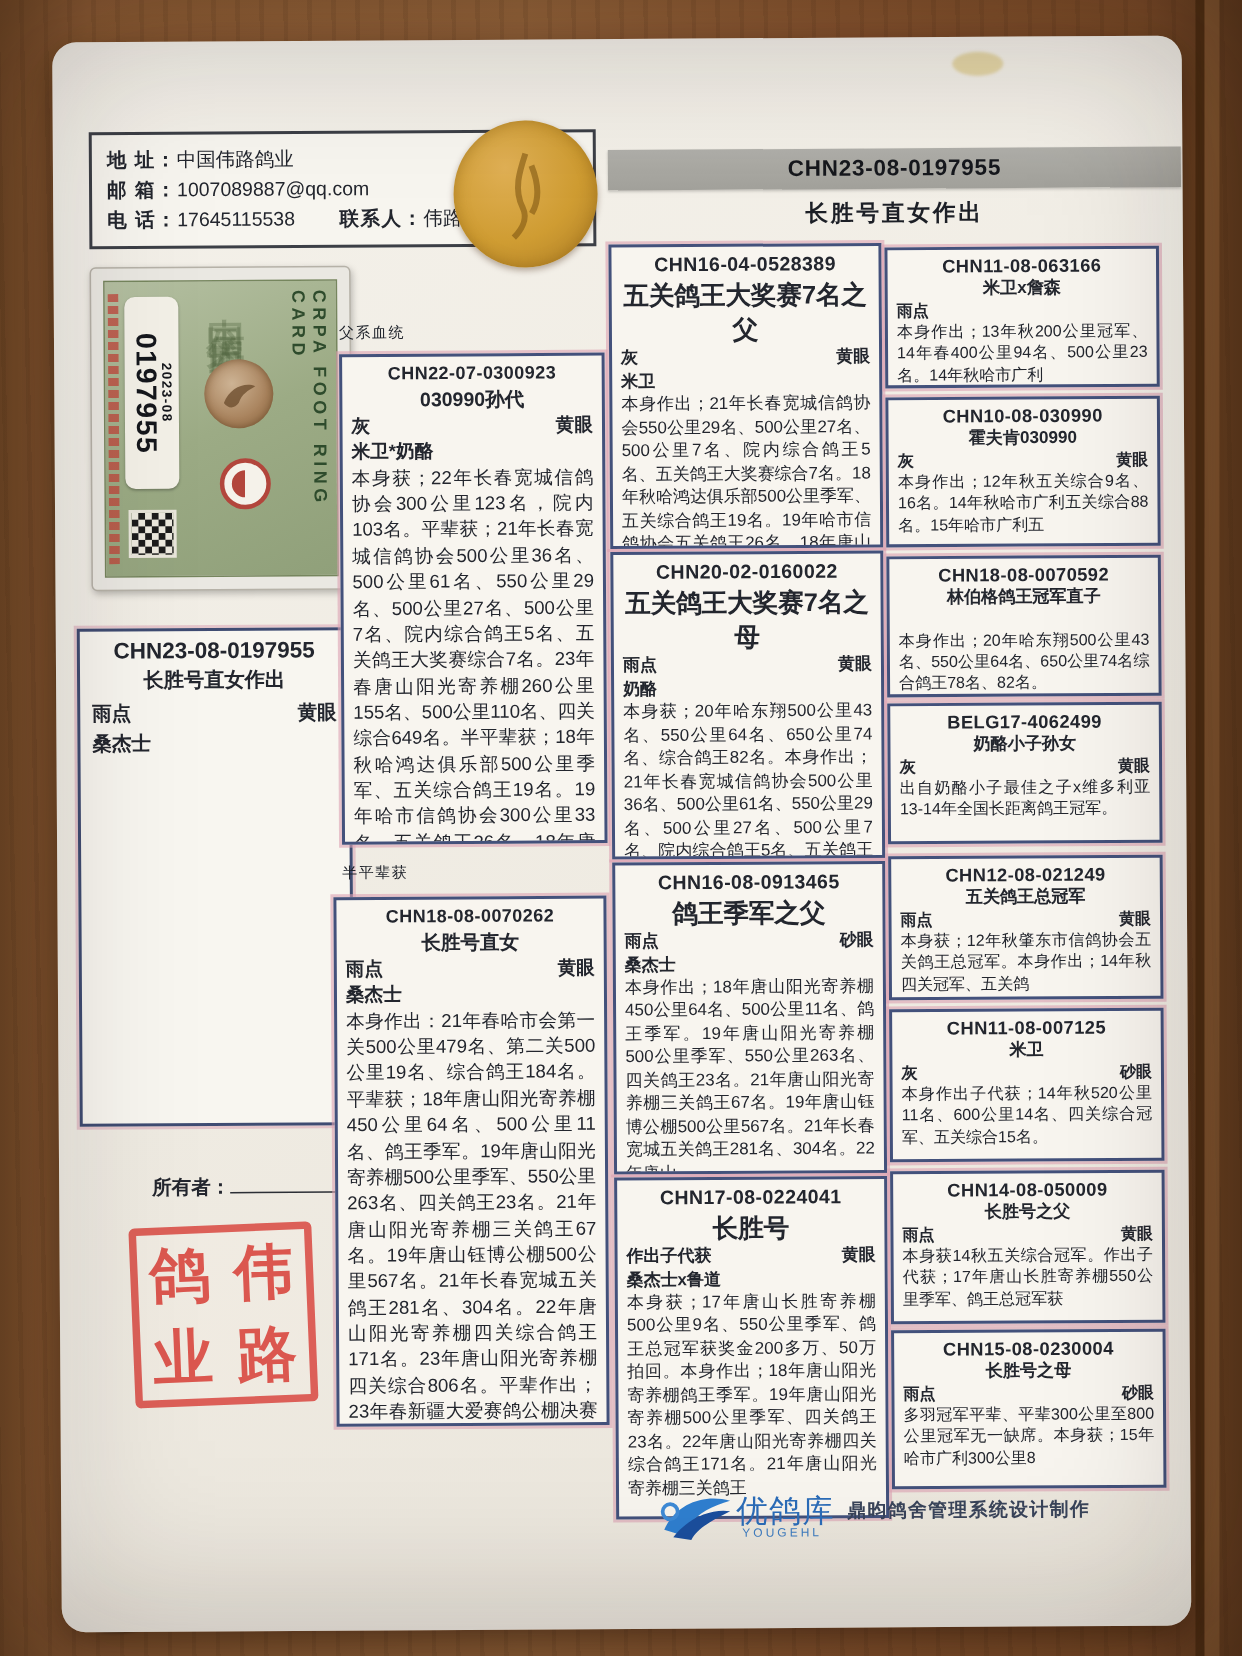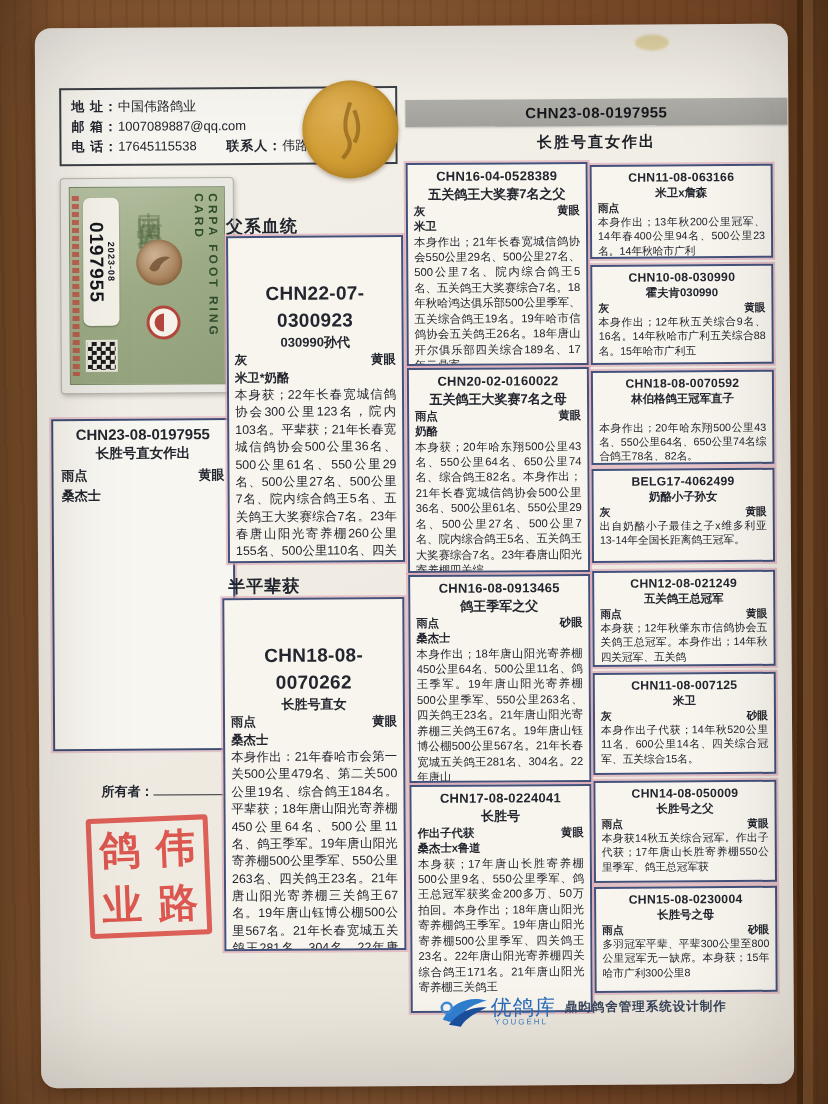--- a/index.html
+++ b/index.html
@@ -81,21 +81,21 @@
 
   
   .subject-box{position:absolute;left:14px;top:391px;width:183px;height:332px;
     background:#f8f6f0;border:2px solid #3f4c72;box-shadow:0 0 0 2px rgba(219,166,182,.55);
     padding:5px 8px;box-sizing:border-box;font-size:13px;}
   .subject-box .ring{ text-align:center;font-weight:bold;font-size:15px;}
   .subject-box .name{text-align:center;font-weight:bold;font-size:13.5px;margin-top:2px;}
   .subject-box .traits{display:flex;justify-content:space-between;font-weight:bold;margin-top:4px;}
   .subject-box .strain{font-weight:bold;margin-top:2px;}
 
-  .sec-label{position:absolute;font-weight:bold;font-size:17px;color:#20242c;letter-spacing:1px;}
+  .sec-label{position:absolute;font-weight:normal;font-size:10px;color:#20242c;letter-spacing:1px;}
   .lbl-paternal{left:190px;top:188px;}
   .lbl-maternal{left:190px;top:548px;}
 
   .owner-line{position:absolute;left:62px;top:755px;font-size:13px;font-weight:bold;}
   .owner-underline{display:inline-block;width:118px;border-bottom:1.5px solid #2c2f36;height:12px;}
 
   .seal{position:absolute;left:48px;top:789px;width:112px;height:110px;
     border:5px solid rgba(216,71,63,.85);border-radius:4px;transform:rotate(-2deg);
     display:grid;grid-template-columns:1fr 1fr;align-items:center;justify-items:center;
     color:rgba(216,71,63,.9);font-family:"Liberation Serif", serif;font-weight:bold;font-size:40px;
@@ -104,25 +104,25 @@
   
   .pbox{position:absolute;background:#f8f5ef;border:2px solid #43517b;
     box-shadow:0 0 0 2px rgba(220,162,178,.6);padding:3px 6px;box-sizing:border-box;
     overflow:hidden;color:#23262e;}
   .pbox-ring{text-align:center;font-weight:bold;letter-spacing:.3px;}
   .pbox-name{text-align:center;font-weight:bold;}
   .pbox-traits{display:flex;justify-content:space-between;font-weight:bold;min-height:14px;}
   .pbox-strain{font-weight:bold;}
   .pbox-body{text-align:justify;}
   .col-mid{font-size:12.4px;line-height:1.4;}
-  .col-mid .pbox-ring{font-size:19px;margin-top:40px;}
+  .col-mid .pbox-ring{font-size:12px;}
   .col-mid .pbox-name{font-size:13px;}
   .col-g2{font-size:11.3px;line-height:1.37;}
   .col-g2 .pbox-ring{font-size:13px;}
-  .col-g2 .pbox-name{font-size:13px;}
+  .col-g2 .pbox-name{font-size:17px;}
   .col-g3{font-size:10.7px;line-height:1.32;}
   .col-g3 .pbox-ring{font-size:12.2px;}
   .col-g3 .pbox-name{font-size:11.4px;}
 
   .slot-father{left:190px;top:209px;width:177px;height:327px;}
   .slot-mother{left:184px;top:571px;width:182px;height:353px;}
   .slot-g2-0{left:370px;top:137px;width:182px;height:203px;}
   .slot-g2-1{left:370px;top:342px;width:182px;height:205px;}
   .slot-g2-2{left:370px;top:549px;width:182px;height:208px;}
   .slot-g2-3{left:370px;top:759px;width:182px;height:228px;}

